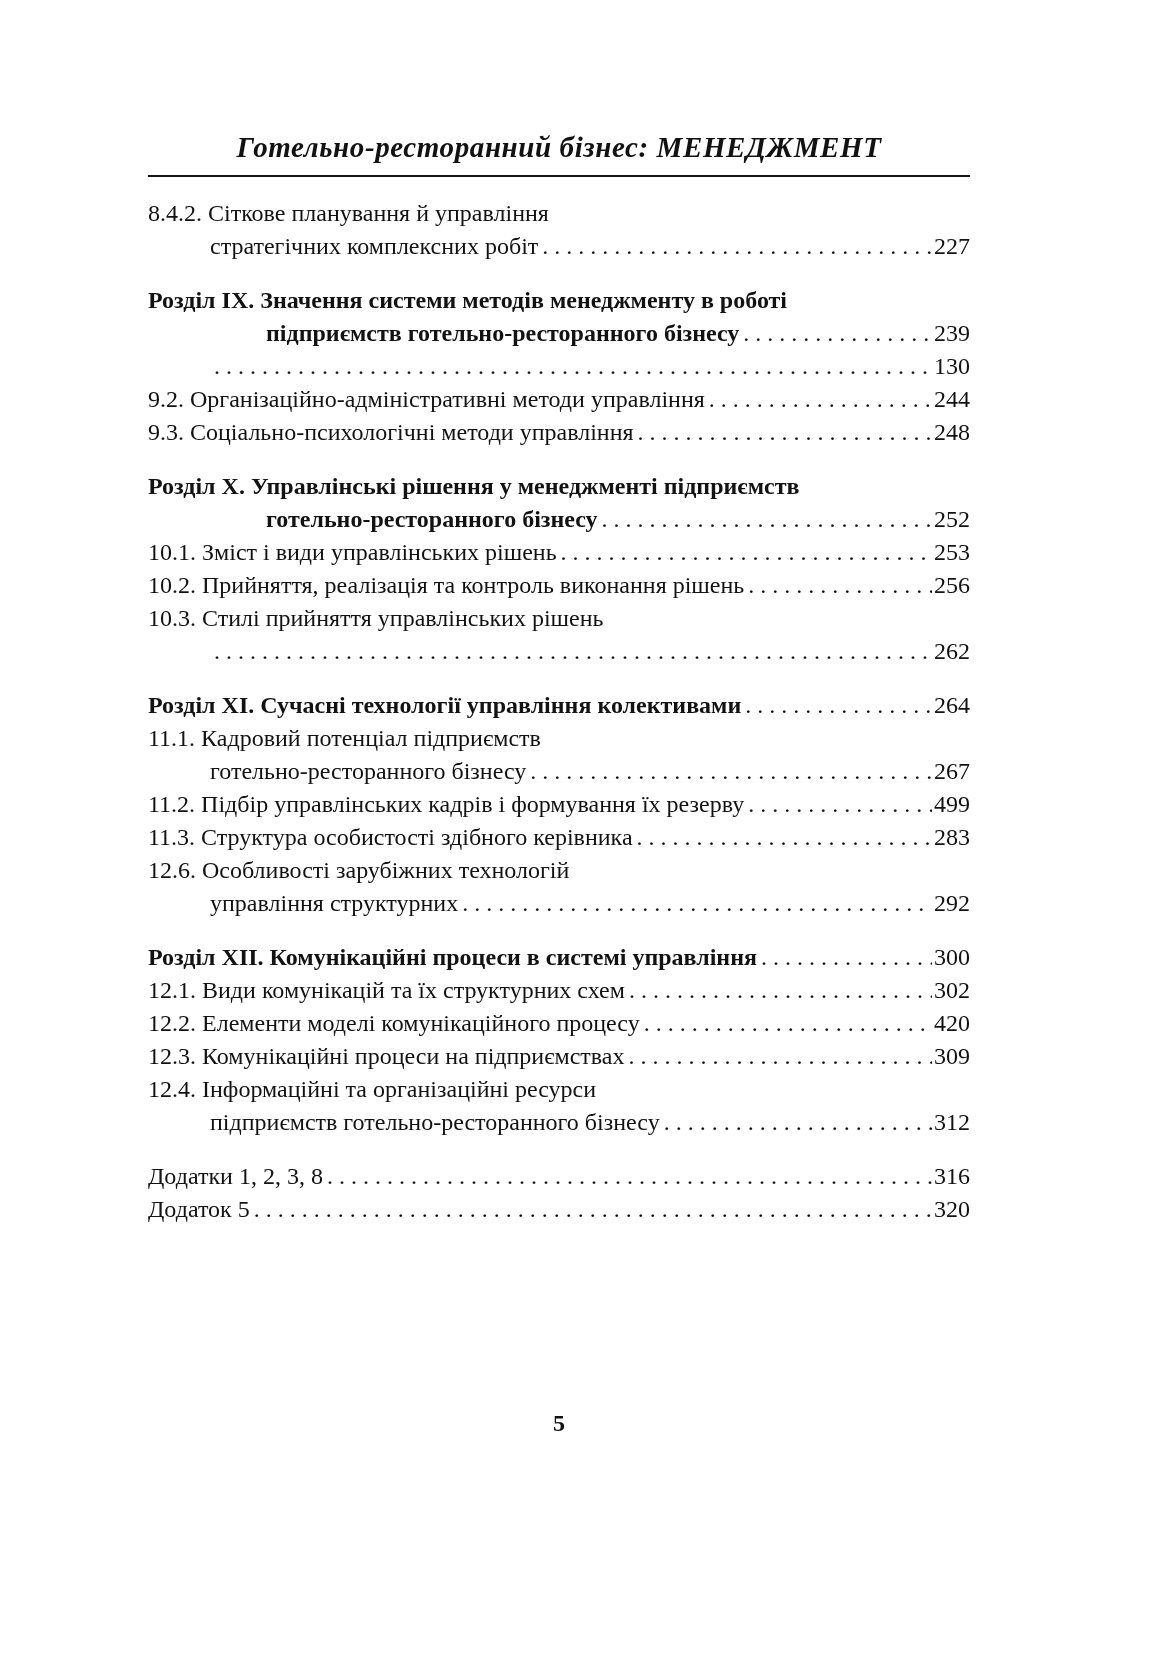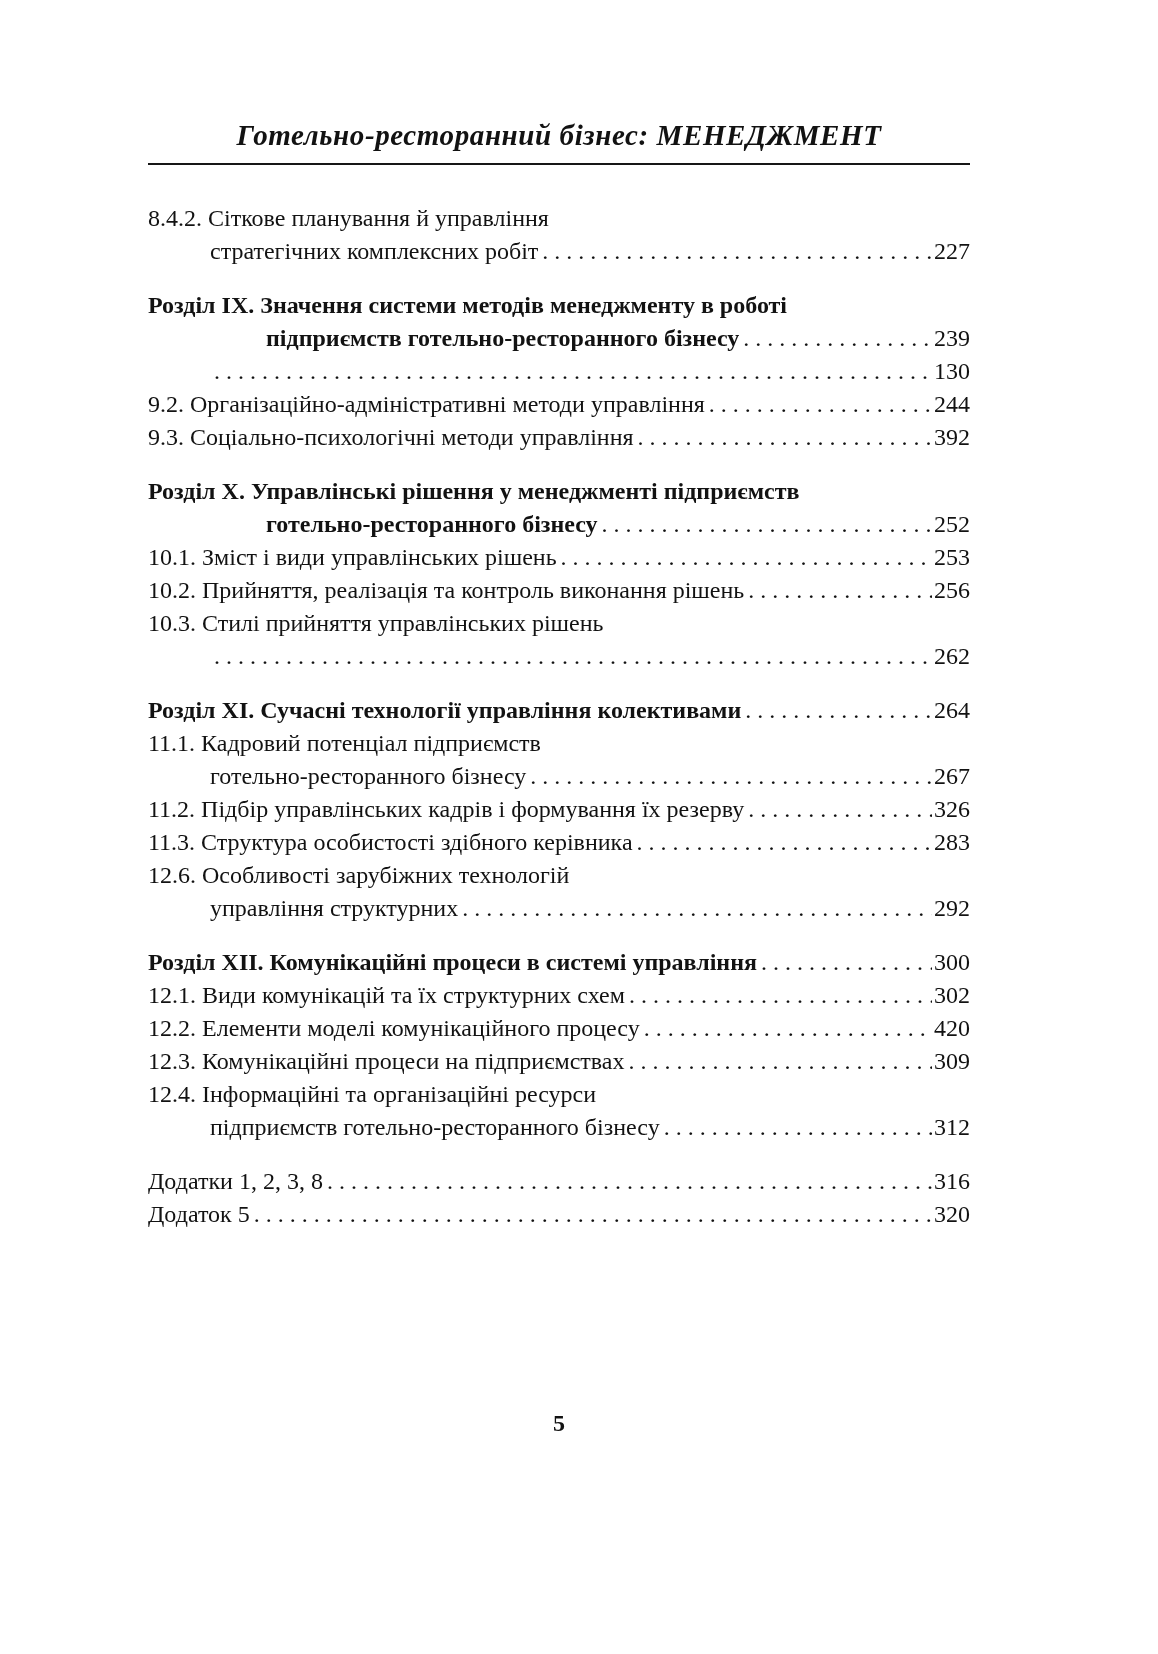--- a/index.html
+++ b/index.html
@@ -16,39 +16,39 @@
       color: #121212;
     }
     .page {
       position: absolute;
       inset: 0;
       background: #ffffff;
     }
     .content {
       position: absolute;
       left: 148px;
-      top: 118px;
+      top: 130px;
       width: 822px;
     }
     .running-head {
       font-weight: bold;
       font-style: italic;
       font-size: 29px;
       line-height: 34px;
       letter-spacing: 0.6px;
       text-align: center;
       white-space: nowrap;
     }
     .header-rule {
       height: 0;
       border-top: 2px solid #161616;
       margin-top: 11px;
     }
     .toc {
-      margin-top: 37px;
+      margin-top: 20px;
       font-size: 24px;
       line-height: 33px;
     }
     .toc-entry.gap {
       margin-top: 21px;
     }
     .toc-entry.chapter {
       font-weight: bold;
     }
     .toc-line {
@@ -126,21 +126,21 @@
           <div class="toc-line indent-0">
             <span class="line-text">9.2. Організаційно-адміністративні методи управління</span>
             <span class="leader"></span>
             <span class="page-ref">244</span>
           </div>
         </div>
         <div class="toc-entry item">
           <div class="toc-line indent-0">
             <span class="line-text">9.3. Соціально-психологічні методи управління</span>
             <span class="leader"></span>
-            <span class="page-ref">392</span>
+            <span class="page-ref">248</span>
           </div>
         </div>
         <div class="toc-entry chapter gap">
           <div class="toc-line indent-0">
             <span class="line-text">Розділ X. Управлінські рішення у менеджменті підприємств</span>
           </div>
           <div class="toc-line indent-2">
             <span class="line-text">готельно-ресторанного бізнесу</span>
             <span class="leader"></span>
             <span class="page-ref">252</span>
@@ -183,21 +183,21 @@
           <div class="toc-line indent-1">
             <span class="line-text">готельно-ресторанного бізнесу</span>
             <span class="leader"></span>
             <span class="page-ref">267</span>
           </div>
         </div>
         <div class="toc-entry item">
           <div class="toc-line indent-0">
             <span class="line-text">11.2. Підбір управлінських кадрів і формування їх резерву</span>
             <span class="leader"></span>
-            <span class="page-ref">326</span>
+            <span class="page-ref">499</span>
           </div>
         </div>
         <div class="toc-entry item">
           <div class="toc-line indent-0">
             <span class="line-text">11.3. Структура особистості здібного керівника</span>
             <span class="leader"></span>
             <span class="page-ref">283</span>
           </div>
         </div>
         <div class="toc-entry item">

